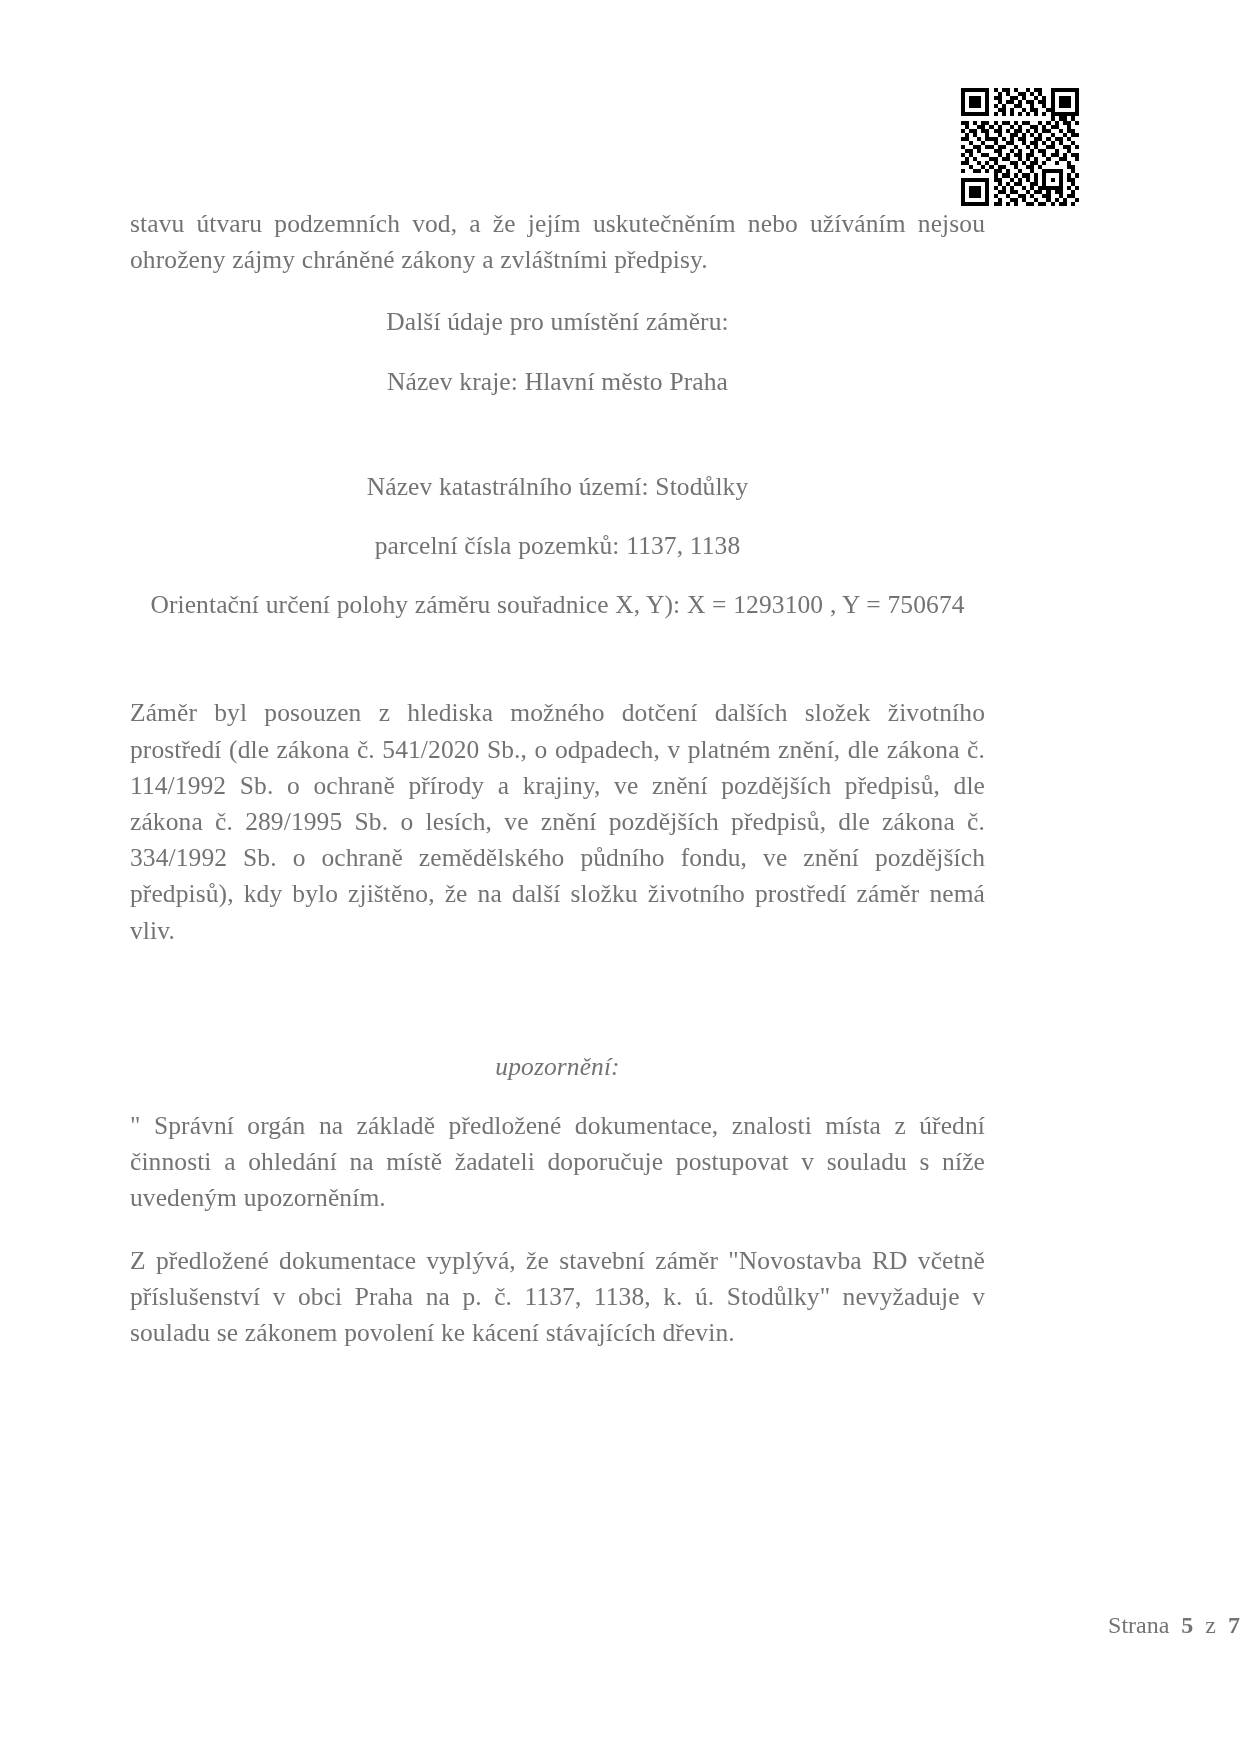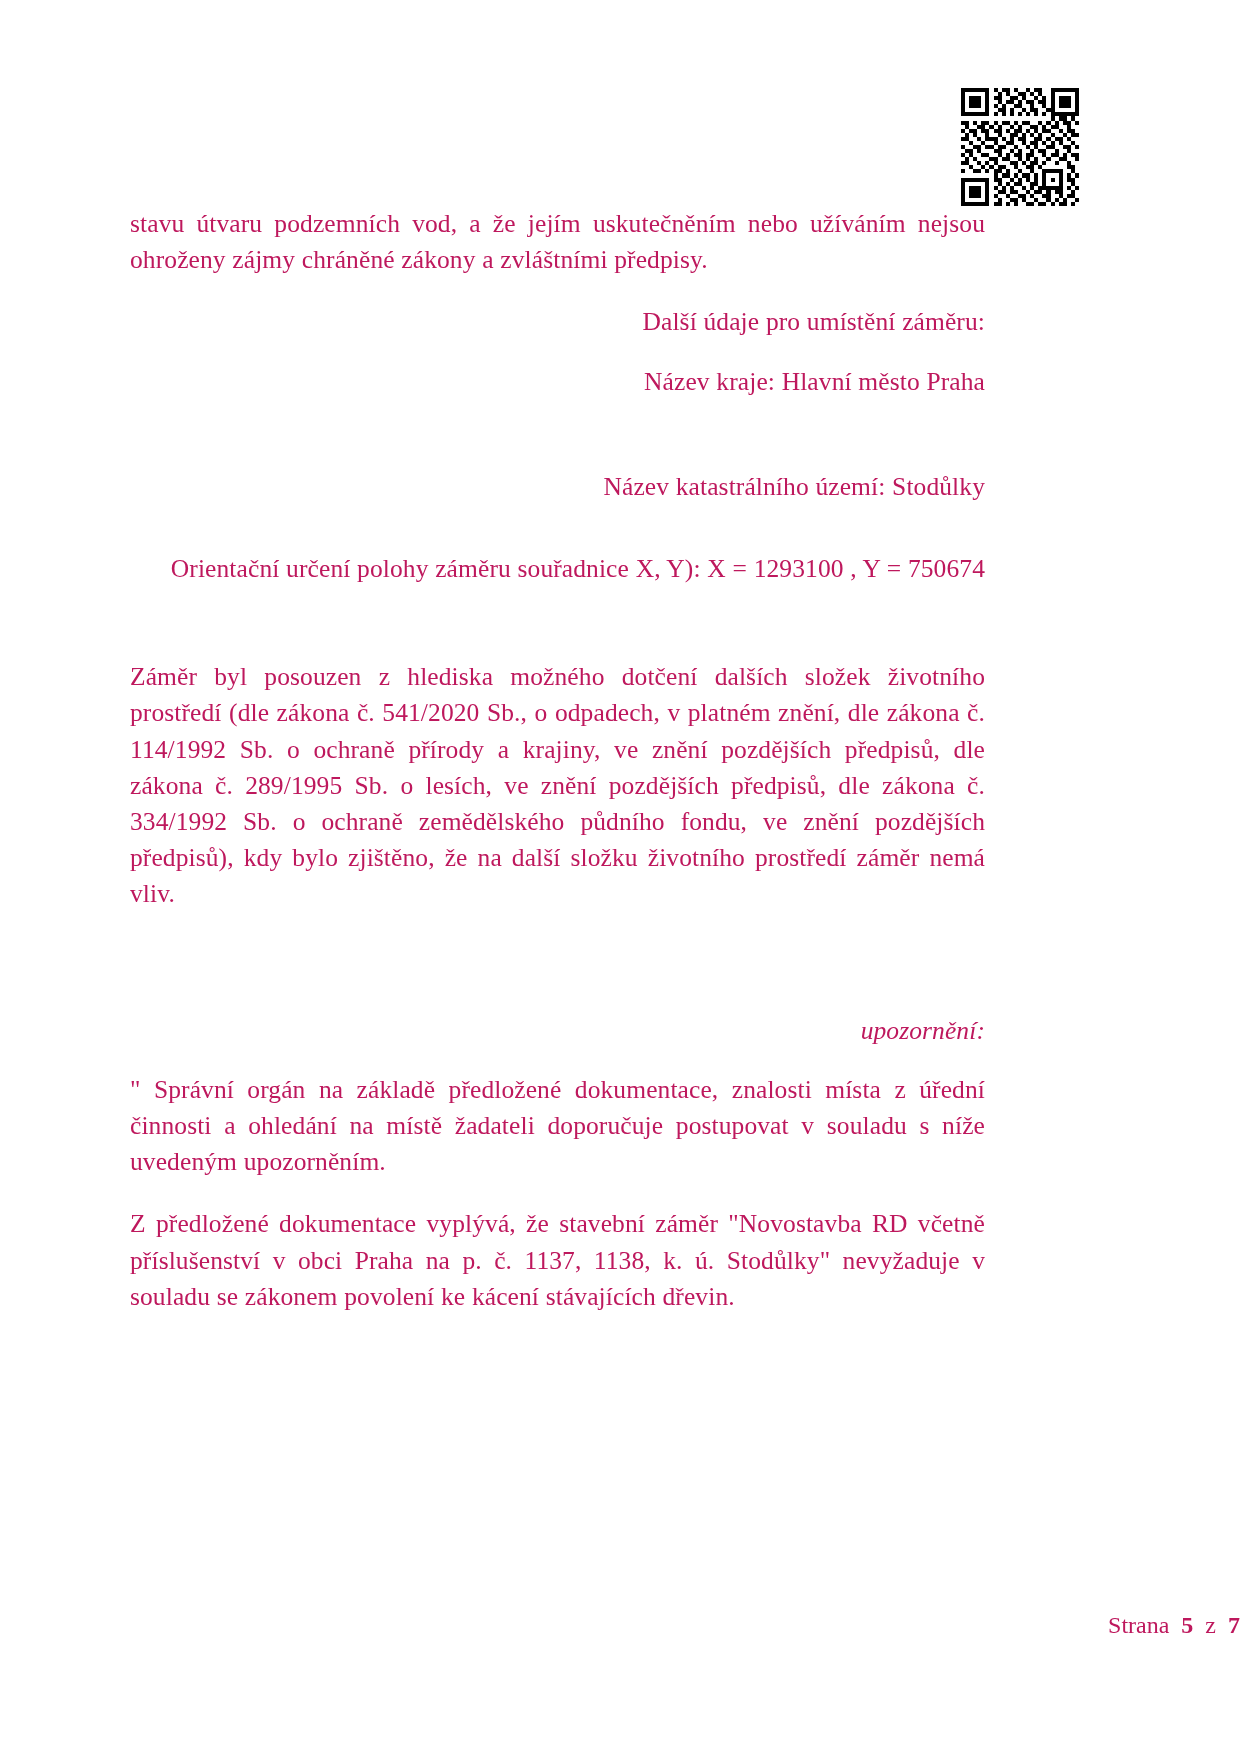--- a/index.html
+++ b/index.html
@@ -8,21 +8,21 @@
     padding: 0;
     background: #ffffff;
   }
   .page {
     position: relative;
     width: 1240px;
     height: 1752px;
     background: #ffffff;
     overflow: hidden;
     font-family: "Liberation Serif", "DejaVu Serif", serif;
-    color: #be185d;
+    color: #737373;
     box-sizing: border-box;
   }
 
   
   .qr-wrap {
     position: absolute;
     top: 88px;
     left: 961px;
     width: 118px;
     height: 118px;
@@ -35,21 +35,21 @@
     left: 130px;
     top: 206px;
     width: 855px;
   }
 
   p.para {
     margin: 0 0 0 0;
     font-size: 25.5px;
     line-height: 1.42;
     letter-spacing: 0.1px;
-    text-align: right;
+    text-align: center;
     word-spacing: 0.2px;
   }
   p.para.justify {
     text-align: justify;
     text-justify: inter-word;
   }
   p.para.italic {
     font-style: italic;
     margin-top: 40px;
   }
@@ -354,20 +354,21 @@
     <p class="para">Název kraje: Hlavní město Praha</p>
     <div class="gap-sm"></div>
 
     <div class="gap-sm"></div>
 
     <div class="gap-sm"></div>
 
     <p class="para">Název katastrálního území: Stodůlky</p>
     <div class="gap-sm"></div>
 
+    <p class="para">parcelní čísla pozemků: 1137, 1138</p>
     <div class="gap-sm"></div>
 
     <p class="para">Orientační určení polohy záměru souřadnice X, Y): X = 1293100 , Y = 750674</p>
 
     <div class="gap-xl"></div>
 
     <p class="para justify">Záměr byl posouzen z hlediska možného dotčení dalších složek životního prostředí (dle zákona č. 541/2020 Sb., o odpadech, v platném znění, dle zákona č. 114/1992 Sb. o ochraně přírody a krajiny, ve znění pozdějších předpisů, dle zákona č. 289/1995 Sb. o lesích, ve znění pozdějších předpisů, dle zákona č. 334/1992 Sb. o ochraně zemědělského půdního fondu, ve znění pozdějších předpisů), kdy bylo zjištěno, že na další složku životního prostředí záměr nemá vliv.</p>
 
     <div class="gap-lg"></div>
 

